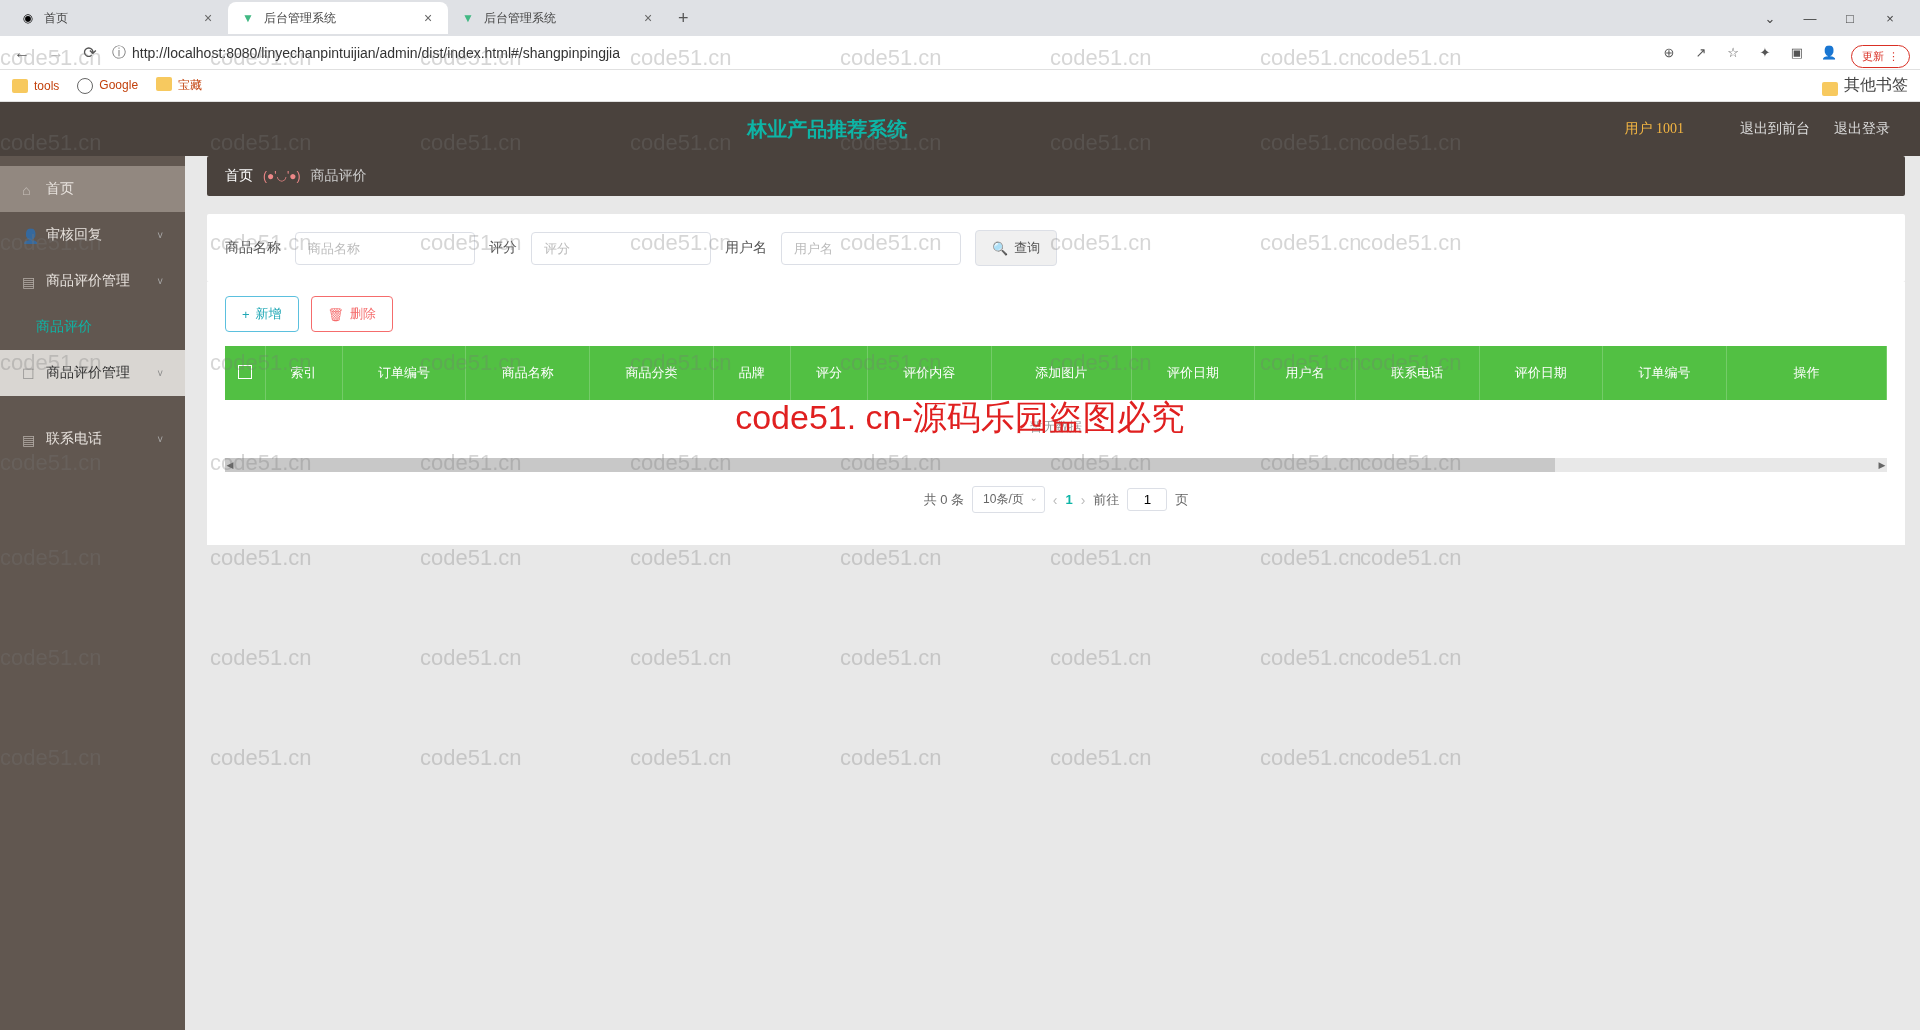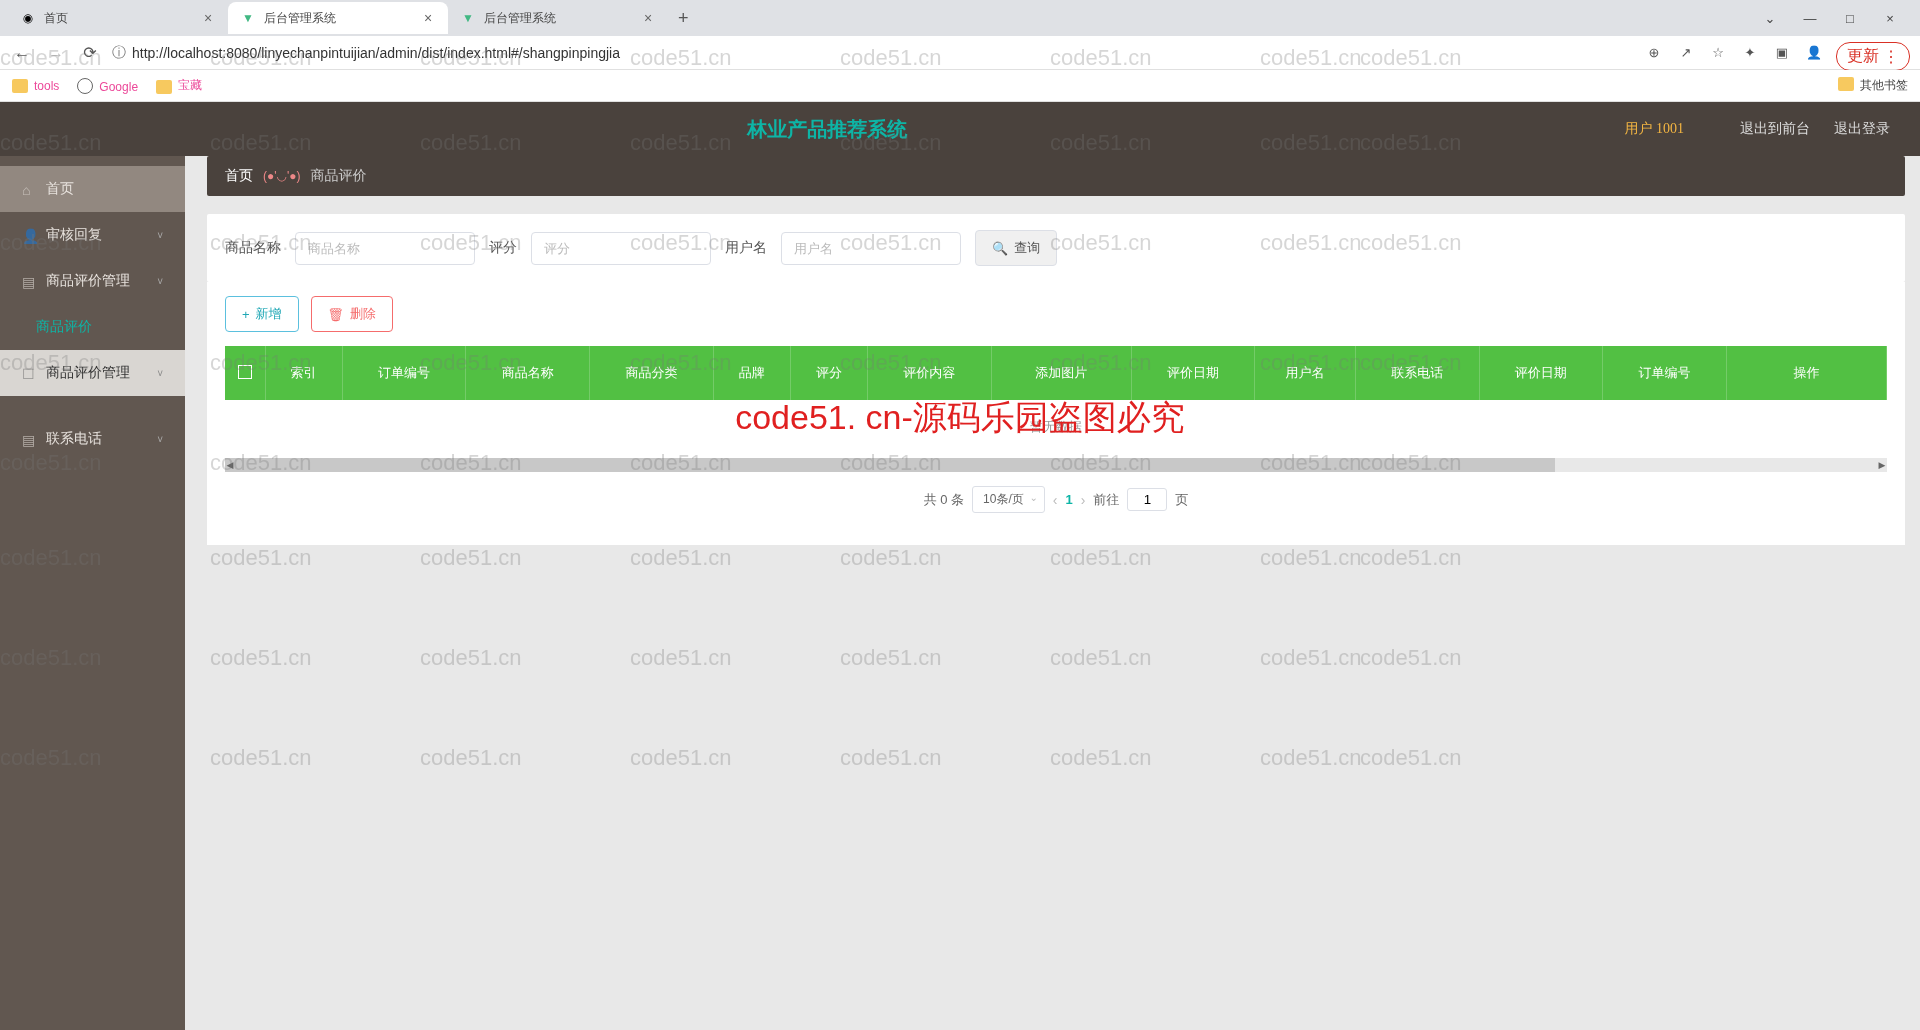--- a/index.html
+++ b/index.html
@@ -18,27 +18,27 @@
 .win-btn { width: 28px; height: 28px; display: flex; align-items: center; justify-content: center; cursor: pointer; color: #444; }
 
 .addr-bar { height: 34px; background: #fff; display: flex; align-items: center; padding: 0 10px; gap: 10px; border-bottom: 1px solid #e0e0e0; }
 .nav-btn { width: 24px; height: 24px; display: flex; align-items: center; justify-content: center; color: #555; cursor: pointer; font-size: 16px; }
 .nav-btn.disabled { color: #bbb; }
 .url-box { flex: 1; display: flex; align-items: center; gap: 6px; font-size: 14px; color: #333; }
 .url-icon { color: #777; font-size: 14px; }
 .url-text { color: #333; }
 .addr-icons { display: flex; gap: 12px; align-items: center; }
 .addr-icon { width: 20px; height: 20px; display: flex; align-items: center; justify-content: center; color: #555; cursor: pointer; }
-.update-btn { border: 1px solid #d93025; color: #d93025; border-radius: 14px; padding: 3px 10px; font-size: 16px; cursor: pointer; display: flex; align-items: center; gap: 4px; margin-top: 8px; }
+.update-btn { border: 1px solid #d93025; color: #d93025; border-radius: 14px; padding: 3px 10px; font-size: 11px; cursor: pointer; display: flex; align-items: center; gap: 4px; margin-top: 8px; }
 
 .bookmarks-bar { height: 32px; background: #fff; display: flex; align-items: center; padding: 0 12px; gap: 18px; border-bottom: 1px solid #e0e0e0; }
-.bookmark { display: flex; align-items: flex-end; gap: 6px; font-size: 12px; color: #ec4899; cursor: pointer; }
+.bookmark { display: flex; align-items: flex-start; gap: 6px; font-size: 12px; color: #c2410c; cursor: pointer; }
 .bookmark-folder { width: 16px; height: 14px; background: #f7c95f; border-radius: 2px; display: inline-block; }
 .bookmark-globe { width: 16px; height: 16px; border: 1.5px solid #666; border-radius: 50%; display: inline-block; position: relative; }
-.other-bookmarks { margin-left: auto; display: flex; align-items: flex-start; gap: 6px; font-size: 12px; color: #444; cursor: pointer; }
+.other-bookmarks { margin-left: auto; display: flex; align-items: flex-end; gap: 6px; font-size: 16px; color: #444; cursor: pointer; }
 
 
 .app { flex: 1; display: flex; flex-direction: column; background: #e8e8e8; }
 .app-header { height: 54px; background: #4a423d; display: flex; align-items: center; padding: 0 30px; color: #fff; font-family: Liberation Serif, serif; }
 .app-title { flex: 1; text-align: center; font-size: 20px; font-weight: bold; color: #0db5a6; }
 .app-user { color: #f4b642; font-size: 14px; margin-right: 32px; }
 .app-link { color: #ddd; font-size: 14px; margin-left: 24px; cursor: pointer; }
 
 .app-body { flex: 1; display: flex; }
 .sidebar { width: 185px; background: #615750; padding-top: 10px; }

